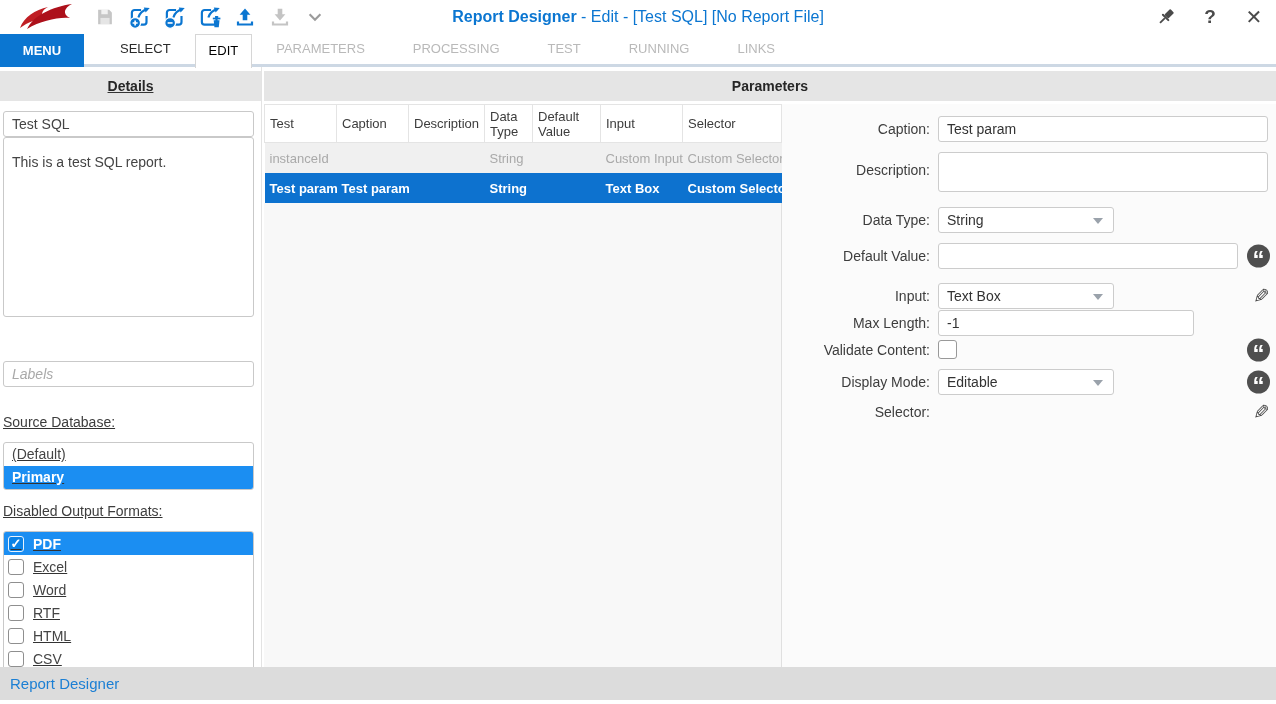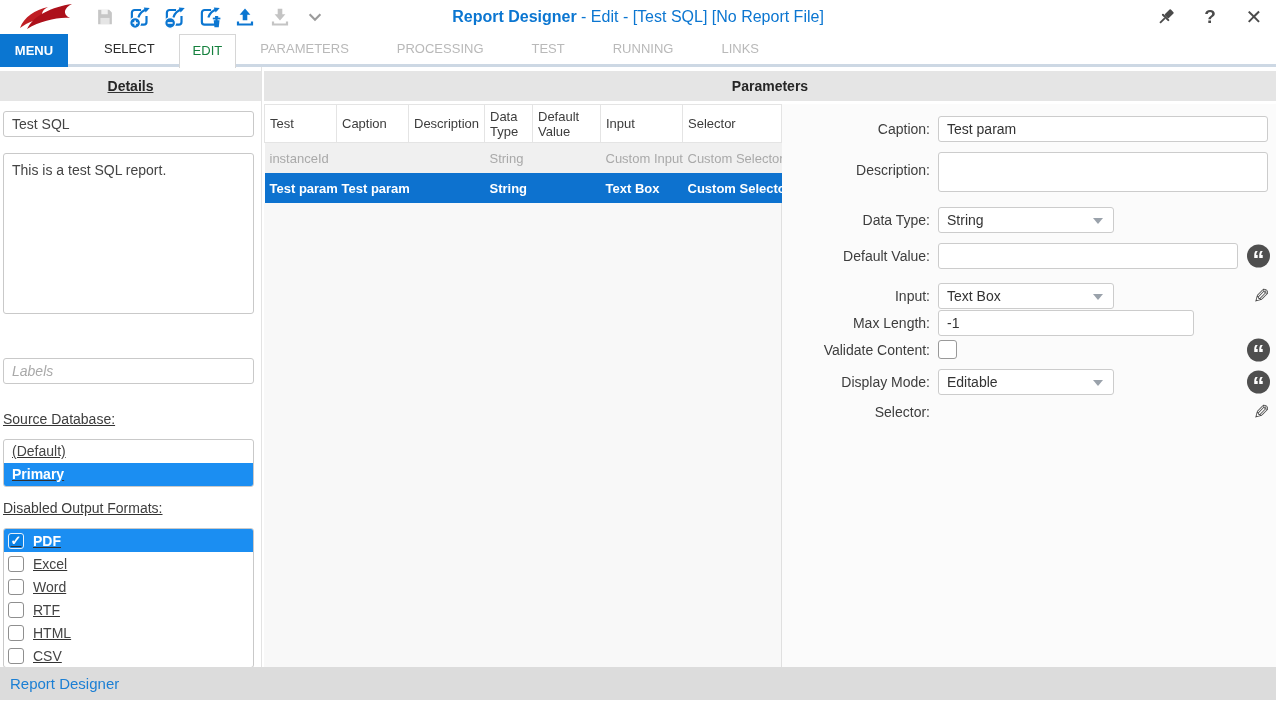--- a/index.html
+++ b/index.html
@@ -17,38 +17,38 @@
   .winicons{position:absolute;right:10px;top:0;height:34px;display:flex;gap:20px;align-items:center;}
   .wbtn{width:24px;height:24px;display:flex;align-items:center;justify-content:center;
         color:#4a4a4a;font-size:19px;font-weight:700;}
   .wbtn.close{font-weight:400;font-size:20px;}
 
   
   .tabstrip{position:absolute;top:34px;left:0;right:0;height:33px;background:#fff;display:flex;align-items:flex-start;}
   .tabline{position:absolute;left:0;right:0;bottom:0;height:3px;background:#cdd8e4;}
   .tab{position:relative;z-index:1;height:30px;line-height:30px;padding:0 24px;
        font-size:13px;color:#2b2b2b;white-space:nowrap;}
-  .tab.menu{height:33px;line-height:33px;width:68px;padding:0;text-align:center;
+  .tab.menu{height:33px;line-height:33px;width:84px;padding:0;text-align:center;
             background:#0b76d1;color:#fff;font-weight:700;z-index:2;}
   .tab.normal{margin-left:12px;}
-  .tab.current{height:33px;background:#fff;color:#15803d;padding:0 13px;
+  .tab.current{height:33px;background:#fff;color:#000000;padding:0 13px;
                border:1px solid #d6d6d6;border-bottom:none;z-index:2;line-height:31px;}
   .tab.dim{color:#b9b9b9;}
 
   
   .content{position:absolute;top:67px;left:0;right:0;height:600px;background:#fff;}
   .panel-hdr{margin-top:4px;height:30px;background:#e5e5e5;display:flex;align-items:center;
              justify-content:center;font-weight:700;font-size:14px;color:#262626;}
 
   .leftpanel{position:absolute;left:0;top:0;width:262px;height:600px;border-right:1px solid #e3e3e3;box-sizing:border-box;text-decoration:underline;}
   .details-body{padding:10px 7px 0 3px;}
   .txt{box-sizing:border-box;width:100%;border:1px solid #c9c9c9;border-radius:3px;
        font-family:"Liberation Sans",sans-serif;font-size:14px;color:#444;padding:2px 8px;background:#fff;}
   input.txt{height:26px;}
-  textarea.txt{height:161px;resize:none;margin-top:16px;padding-top:8px;}
+  textarea.txt{height:180px;resize:none;margin-top:0;padding-top:16px;}
   .labels-input{margin-top:40px;}
   .labels-input::placeholder{color:#a9a9a9;font-style:italic;}
   .fieldlabel{margin-top:27px;margin-bottom:12px;font-size:14px;color:#3d3d3d;}
   .fieldlabel.second{margin-top:13px;}
   .listbox{border:1px solid #c9c9c9;border-radius:3px;background:#fff;overflow:hidden;}
   .opt{height:23px;line-height:23px;padding-left:8px;font-size:14px;color:#444;}
   .opt.selected{background:#1b8ef2;color:#fff;font-weight:700;}
   .fmt{height:23px;display:flex;align-items:center;gap:9px;padding-left:4px;font-size:14px;color:#444;}
   .cbx{box-sizing:border-box;width:16px;height:16px;border:1px solid #8f8f8f;border-radius:3px;
        background:#fff;flex:0 0 16px;display:flex;align-items:center;justify-content:center;}

